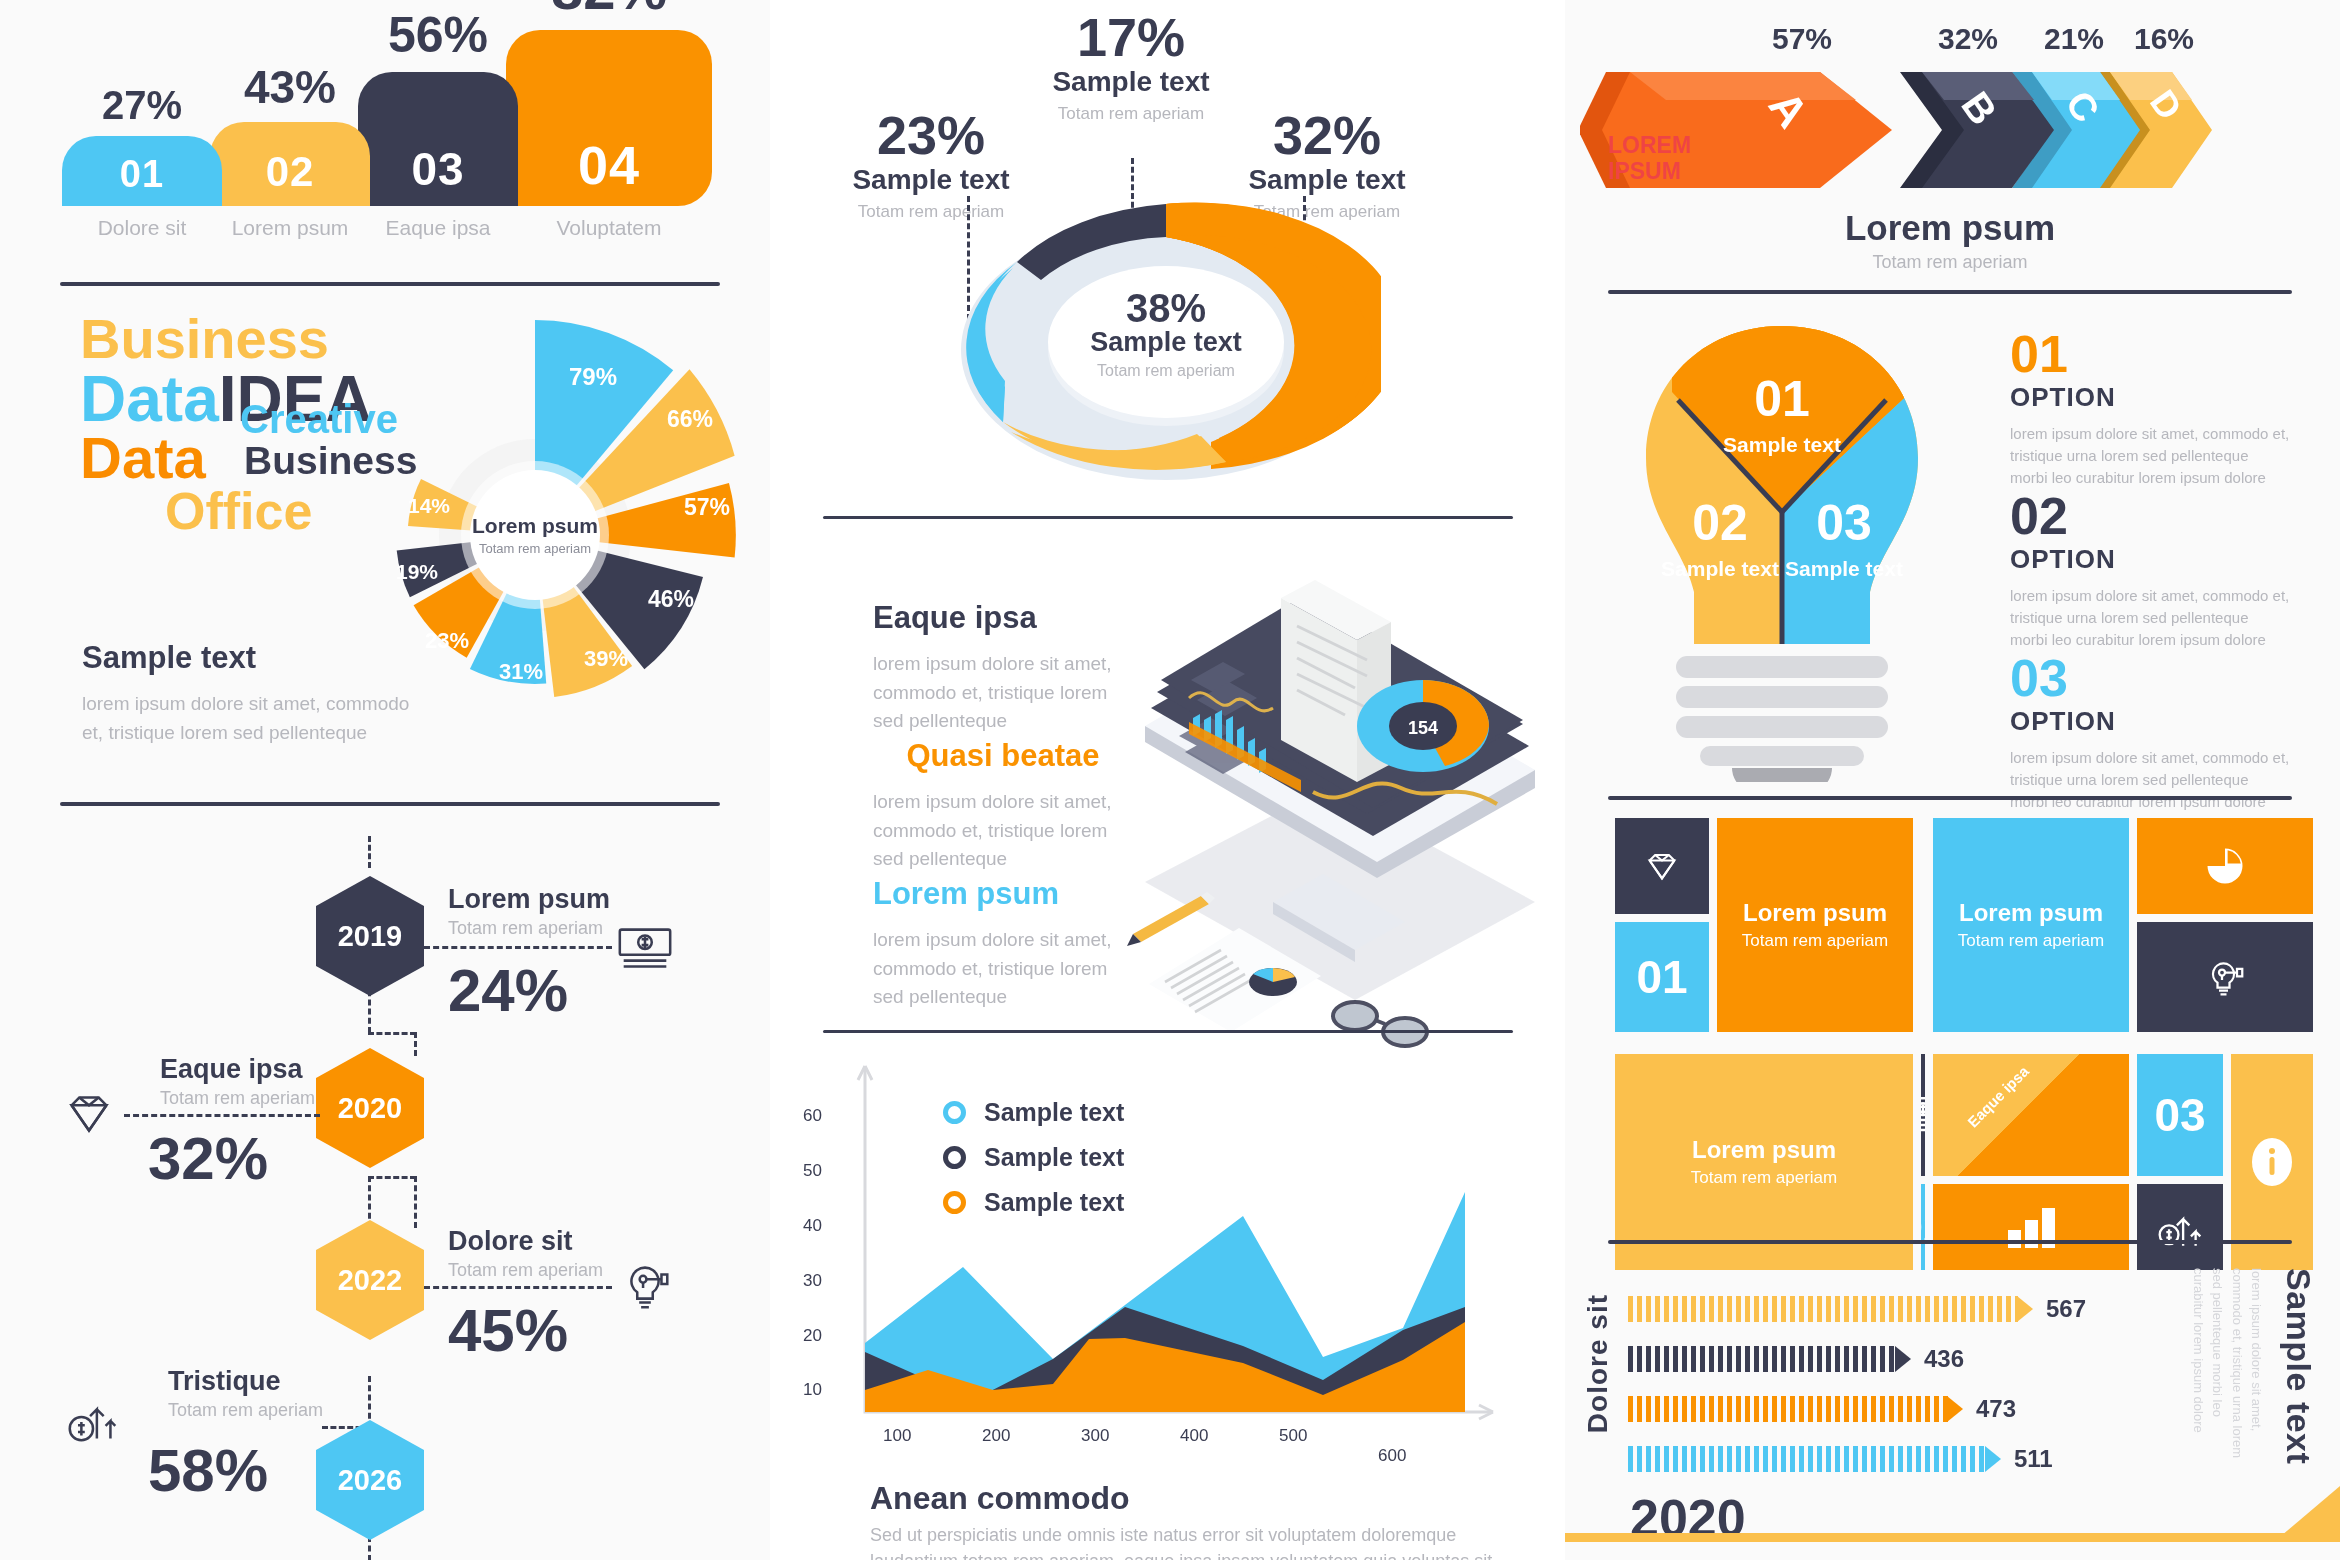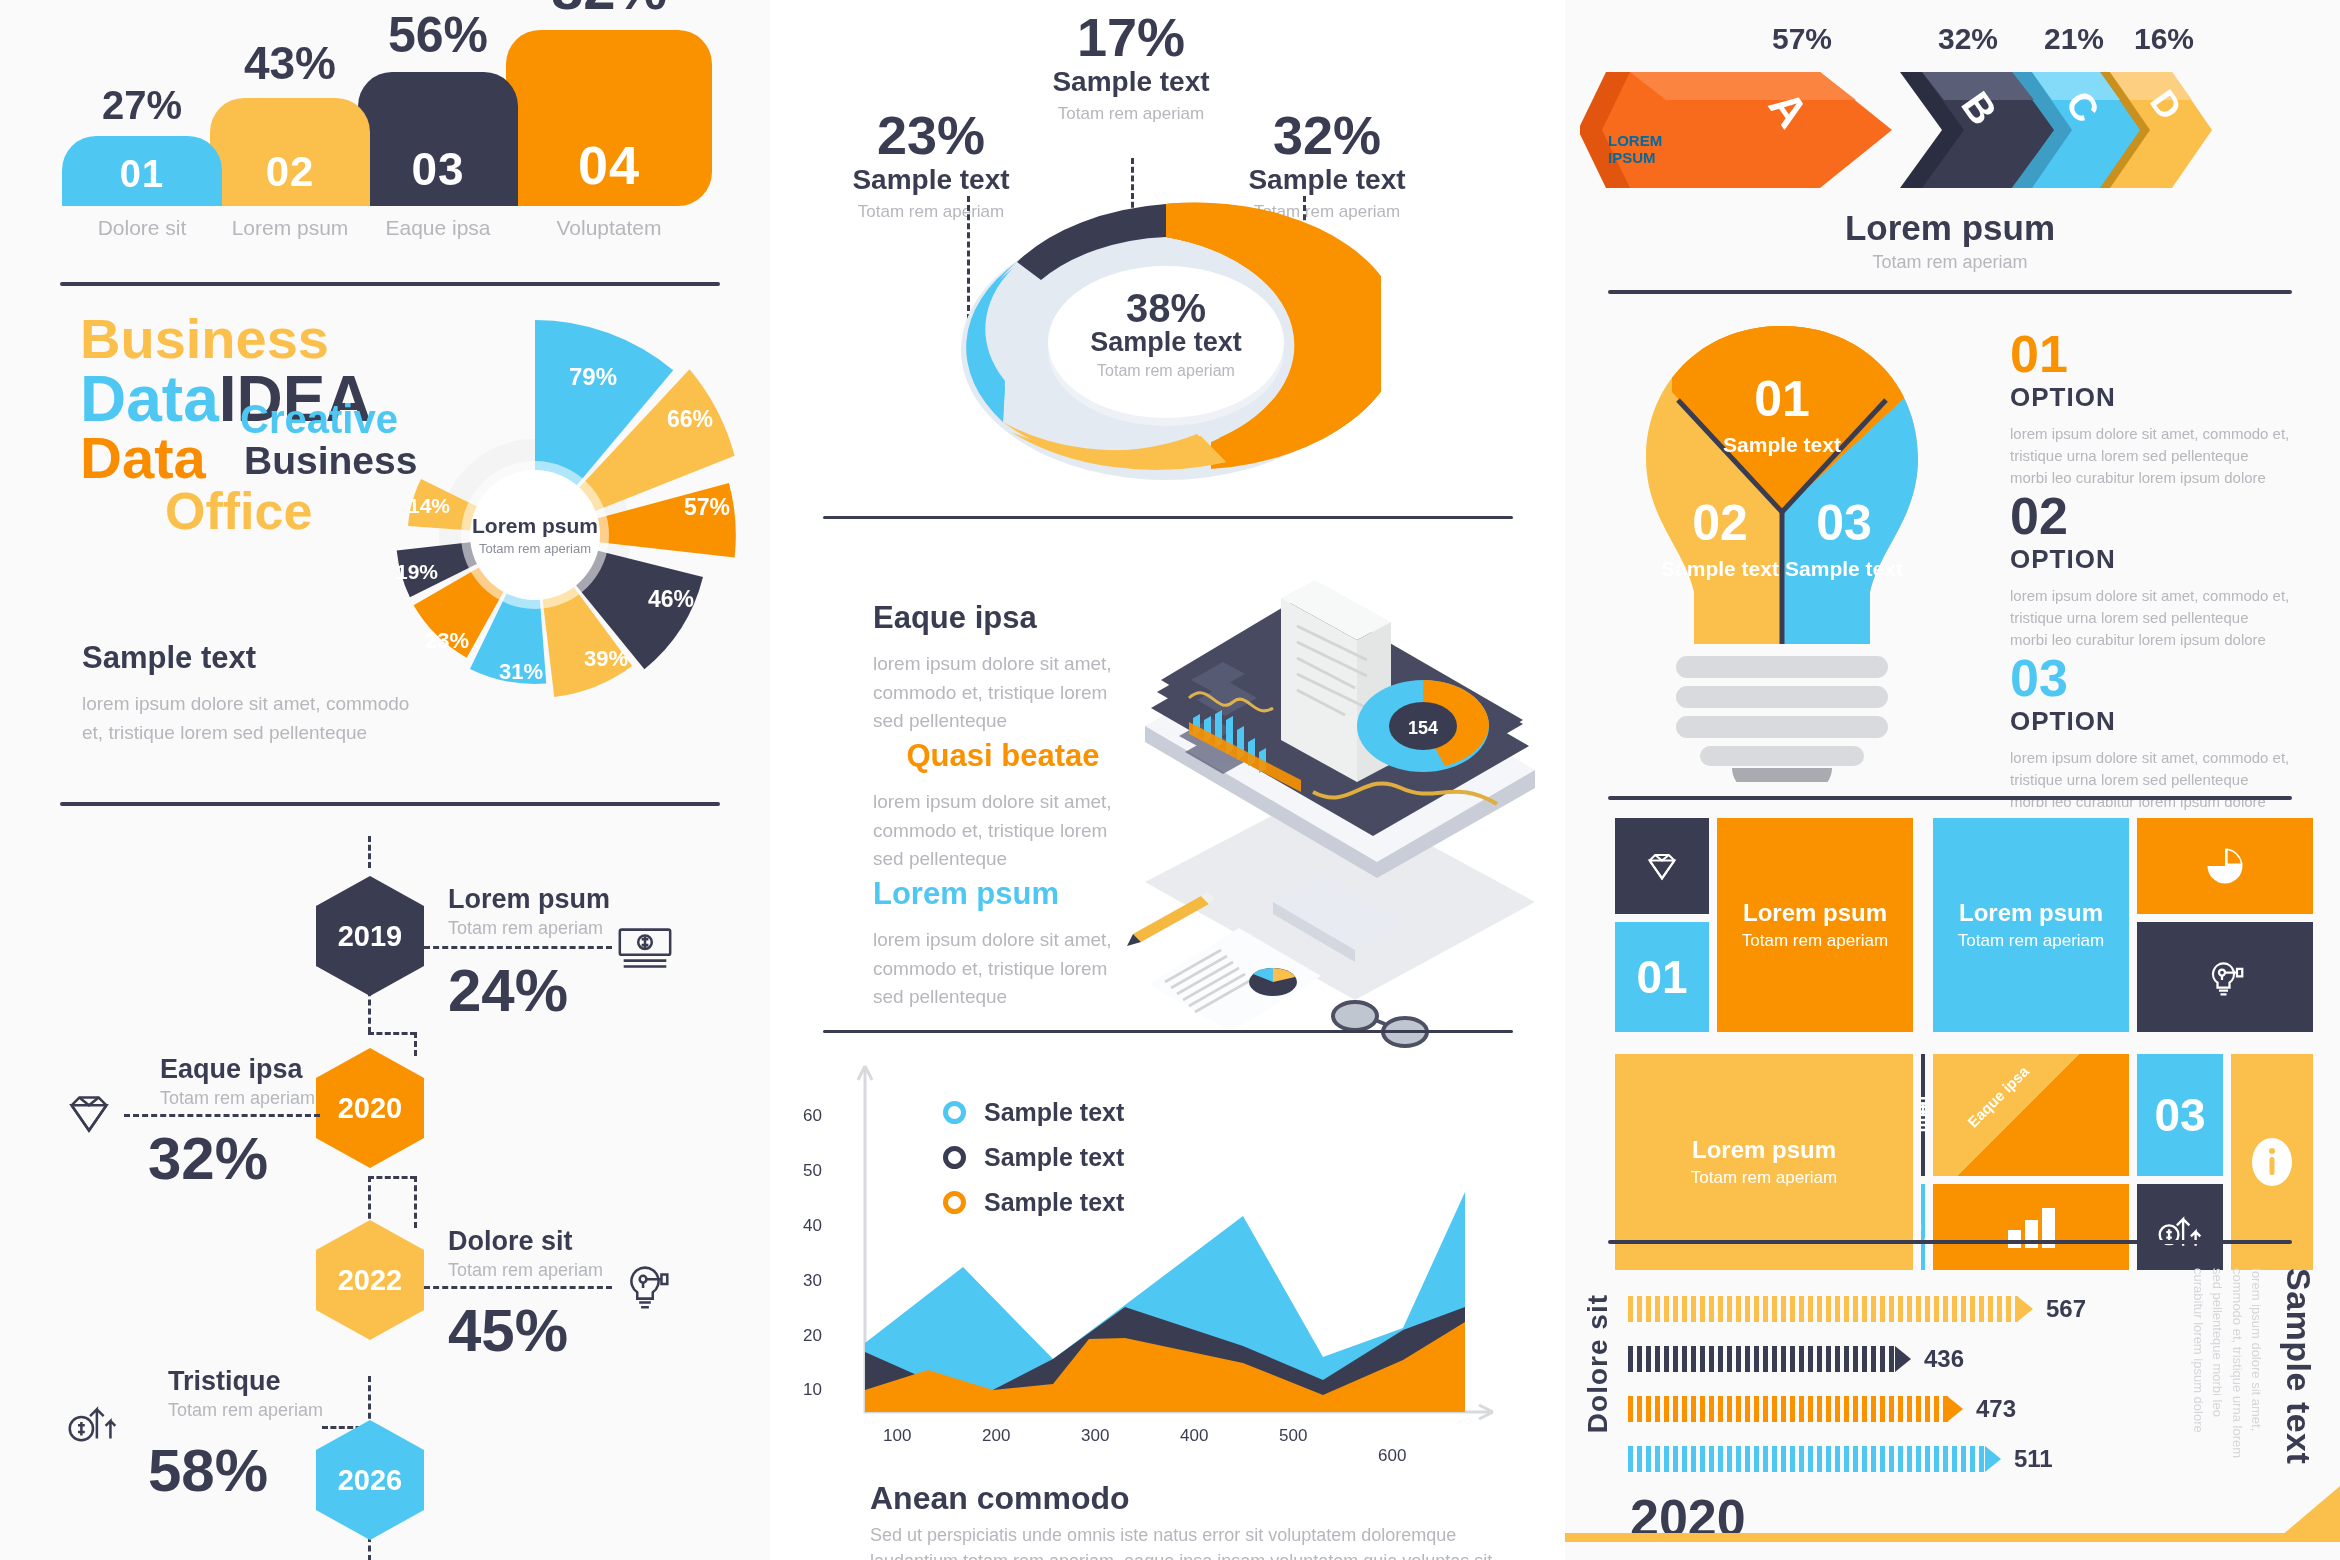--- a/index.html
+++ b/index.html
@@ -33,21 +33,21 @@
   }
   .bar .pct {
     position:absolute; left:0; right:0; bottom:100%; margin-bottom:8px;
     text-align:center; color:#3a3d52; font-weight:700;
   }
   .bar .cap {
     position:absolute; left:0; right:0; top:100%; margin-top:10px;
     text-align:center; color:#b6b7bd; font-size:21px; font-weight:400;
   }
   .b1 { left:0;   width:160px; height:70px;  background:#4ec7f3; z-index:4;}
-  .b2 { left:148px;width:160px;height:108px; background:#fbc04c; z-index:3;}
+  .b2 { left:148px;width:160px;height:84px; background:#fbc04c; z-index:3;}
   .b3 { left:296px;width:160px;height:134px; background:#3a3d52; z-index:2;}
   .b4 { left:444px;width:206px;height:176px; background:#fa9200; z-index:1; border-radius:34px 34px 34px 0;}
   .b1 .num{font-size:38px;} .b2 .num{font-size:42px;} .b3 .num{font-size:46px;} .b4 .num{font-size:54px;}
   .b1 .pct{font-size:40px;} .b2 .pct{font-size:46px;} .b3 .pct{font-size:50px;} .b4 .pct{font-size:58px;}
 
   
   .wc { position:absolute; left:80px; top:312px; width:330px; }
   .wc div { font-weight:700; line-height:0.95; white-space:nowrap; }
   .wc-r1 { font-size:56px; color:#fbc04c; }
   .wc-r2 { font-size:64px; margin-top:4px; }
@@ -554,21 +554,21 @@
 
         <path d="M26 12 L216 12 L288 70 L216 128 L26 128 L-2 70 Z" fill="#e2550e"></path>
         <path d="M50 12 L240 12 L312 70 L240 128 L50 128 L22 70 Z" fill="#f96b1c"></path>
         <path d="M50 12 L240 12 L276 40 L86 40 Z" fill="#fb8440"></path>
 
         <text x="196" y="58" fill="#ffffff" font-size="44" font-weight="700" font-family="Liberation Sans, sans-serif" text-anchor="middle" transform="rotate(55 196 58)">A</text>
         <text x="388" y="56" fill="#ffffff" font-size="40" font-weight="700" font-family="Liberation Sans, sans-serif" text-anchor="middle" transform="rotate(55 388 56)">B</text>
         <text x="492" y="54" fill="#ffffff" font-size="38" font-weight="700" font-family="Liberation Sans, sans-serif" text-anchor="middle" transform="rotate(55 492 54)">C</text>
         <text x="576" y="52" fill="#ffffff" font-size="36" font-weight="700" font-family="Liberation Sans, sans-serif" text-anchor="middle" transform="rotate(55 576 52)">D</text>
       </svg>
-      <div style="position:absolute;left:48px;top:132px;color:#0369a1;font-size:15px;font-weight:700;line-height:1.15;white-space:pre-line;">LOREM
+      <div style="position:absolute;left:48px;top:132px;color:#ef4444;font-size:23px;font-weight:700;line-height:1.15;white-space:pre-line;">LOREM
 IPSUM</div>
 
       <div class="chev-title">Lorem psum</div>
       <div class="chev-sub">Totam rem aperiam</div>
     </div>
     <div class="divider" style="position:absolute;left:48px;top:290px;width:684px;"></div>
 
     <div class="bulb-sec">
       <svg class="bulb" viewBox="0 0 300 470">
         <defs>

